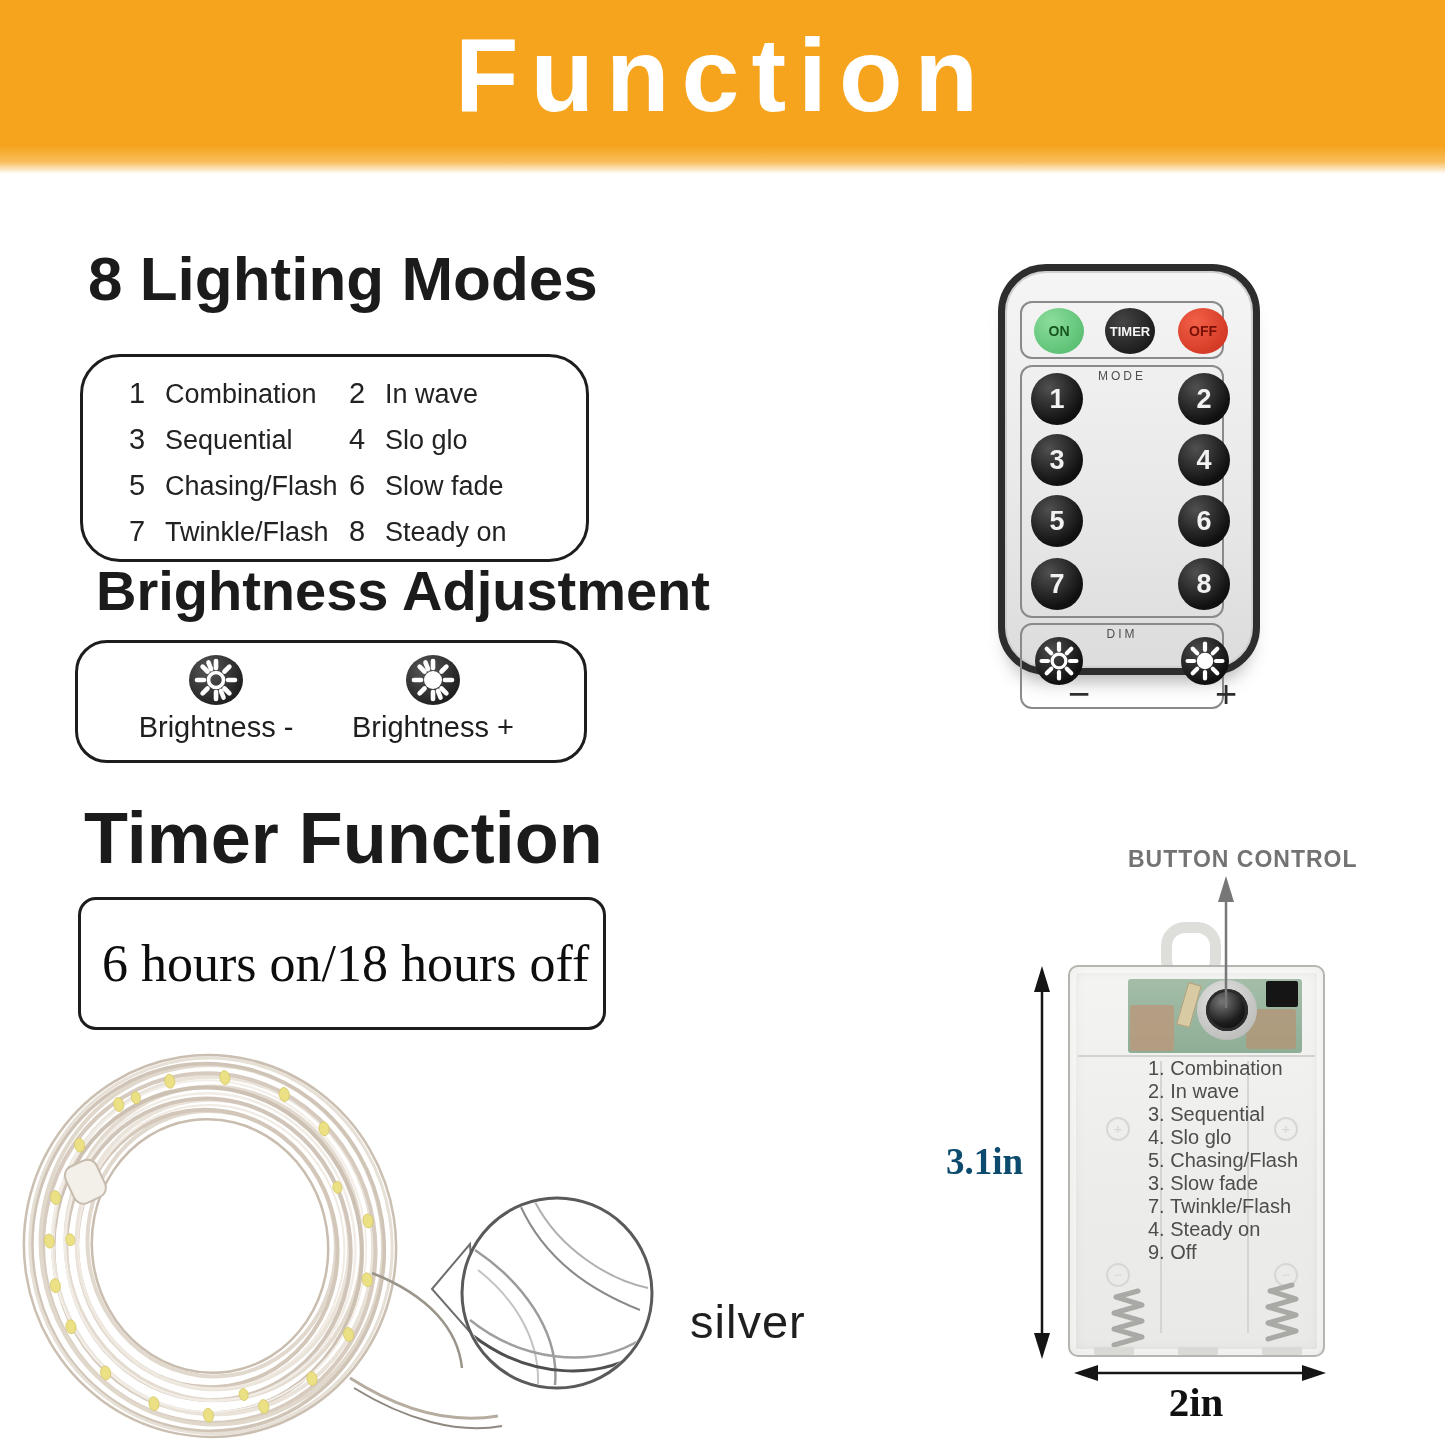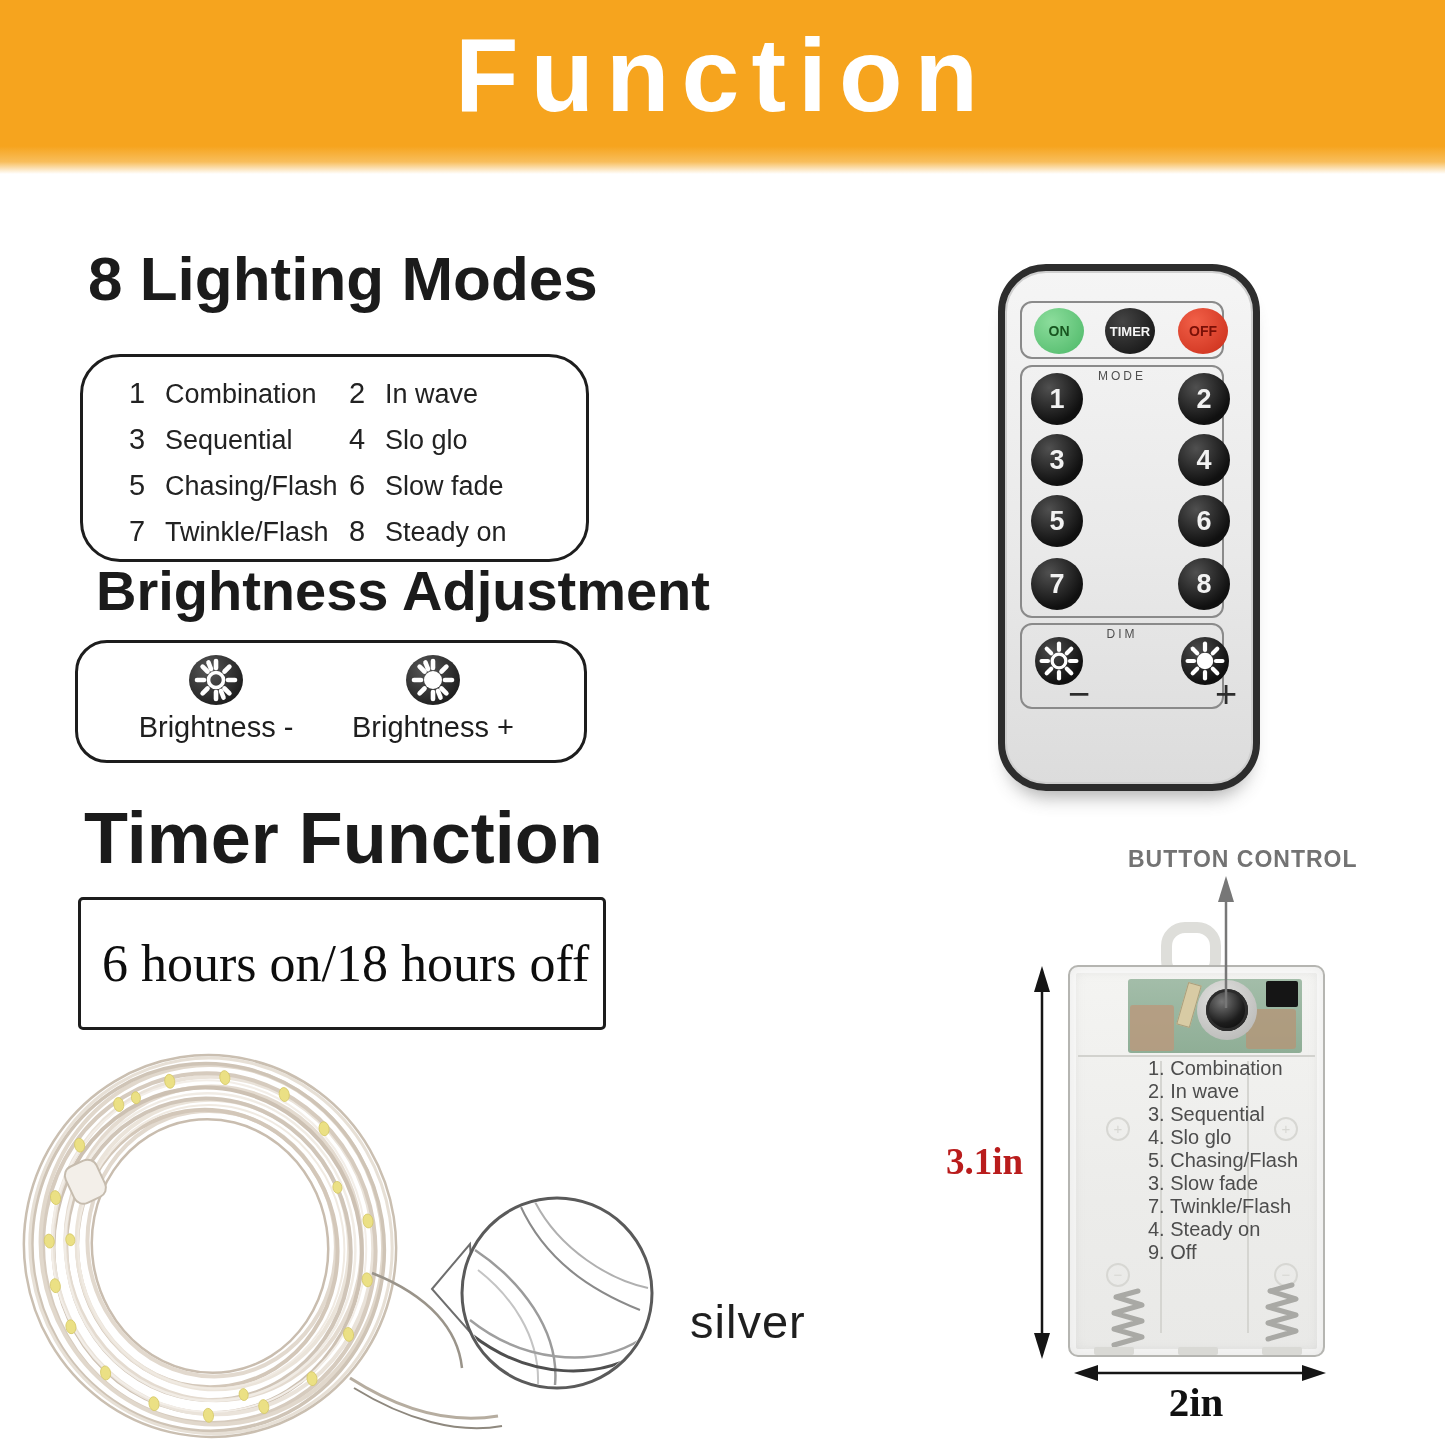--- a/index.html
+++ b/index.html
@@ -33,26 +33,26 @@
   .bright-group{position:absolute;top:12px;width:170px;text-align:center;}
   .bg-minus{left:53px;} .bg-plus{left:270px;}
   .round-icon{display:inline-block;width:54px;height:50px;border-radius:50%;
               background:radial-gradient(circle at 36% 30%,#585858,#1f1f1f 75%);
               position:relative;}
   .round-icon svg{position:absolute;left:3px;top:1px;}
   .bright-label{margin-top:2px;font-size:29px;color:#1e1e1e;white-space:nowrap;}
 
   
   .timer-box{position:absolute;left:78px;top:897px;width:528px;height:133px;box-sizing:border-box;
-             border:3px solid #1d1d1d;border-radius:5px;display:flex;align-items:center;}
+             border:3px solid #1d1d1d;border-radius:18px;display:flex;align-items:center;}
   .timer-text{font-family:"Liberation Serif",serif;font-size:52px;color:#0d0d0d;
               padding-left:21px;white-space:nowrap;}
 
   
-  .remote{position:absolute;left:998px;top:264px;width:262px;height:527px;box-sizing:border-box;
+  .remote{position:absolute;left:998px;top:264px;width:262px;height:411px;box-sizing:border-box;
           border:7px solid #2d2d2d;border-radius:48px;
           background:linear-gradient(180deg,#f5f5f5 0%,#e9e9e9 55%,#dcdcdc 100%);
           box-shadow:0 16px 18px -10px rgba(80,80,80,.45), inset 0 0 0 2px #cfcfcf;}
   .r-sect{position:absolute;border:2px solid #8a8a8a;border-radius:12px;box-sizing:border-box;}
   .r-top{left:15px;top:30px;width:204px;height:58px;}
   .r-mode{left:15px;top:94px;width:204px;height:253px;}
   .r-dim{left:15px;top:352px;width:204px;height:86px;}
   .sect-label{position:absolute;top:2px;left:0;width:100%;text-align:center;
               font-size:12px;font-weight:normal;color:#4f4f4f;letter-spacing:3px;}
   .pwr-btn{position:absolute;top:5px;width:50px;height:46px;border-radius:50%;
@@ -103,21 +103,21 @@
          color:#d7d7d3;font-size:15px;line-height:20px;text-align:center;}
   .bat-list{position:absolute;left:78px;top:90px;font-size:20px;line-height:23px;color:#4d4d4d;white-space:nowrap;}
   .spring{position:absolute;}
   .sp-l{left:40px;top:320px;} .sp-r{left:194px;top:314px;}
   .bat-tab{position:absolute;top:380px;width:40px;height:8px;background:#d9d9d5;border-radius:2px;}
   .bt-1{left:24px;} .bt-2{left:108px;} .bt-3{left:192px;}
 
   
   .annot-svg{position:absolute;left:1000px;top:840px;width:445px;height:601px;pointer-events:none;}
   .dim-h-label{position:absolute;left:946px;top:1140px;font-family:"Liberation Serif",serif;
-               font-weight:bold;font-size:37px;color:#b91c1c;}
+               font-weight:bold;font-size:37px;color:#0c4a6e;}
   .dim-w-label{position:absolute;left:1146px;top:1378px;width:100px;text-align:center;
                font-family:"Liberation Serif",serif;font-weight:bold;font-size:41px;color:#111;}
 
   
   .coil-svg{position:absolute;left:10px;top:1048px;width:680px;height:393px;}
   .silver-label{position:absolute;left:690px;top:1294px;font-size:47px;color:#1f1f1f;letter-spacing:1px;}
 </style>
 </head>
 <body>
 

